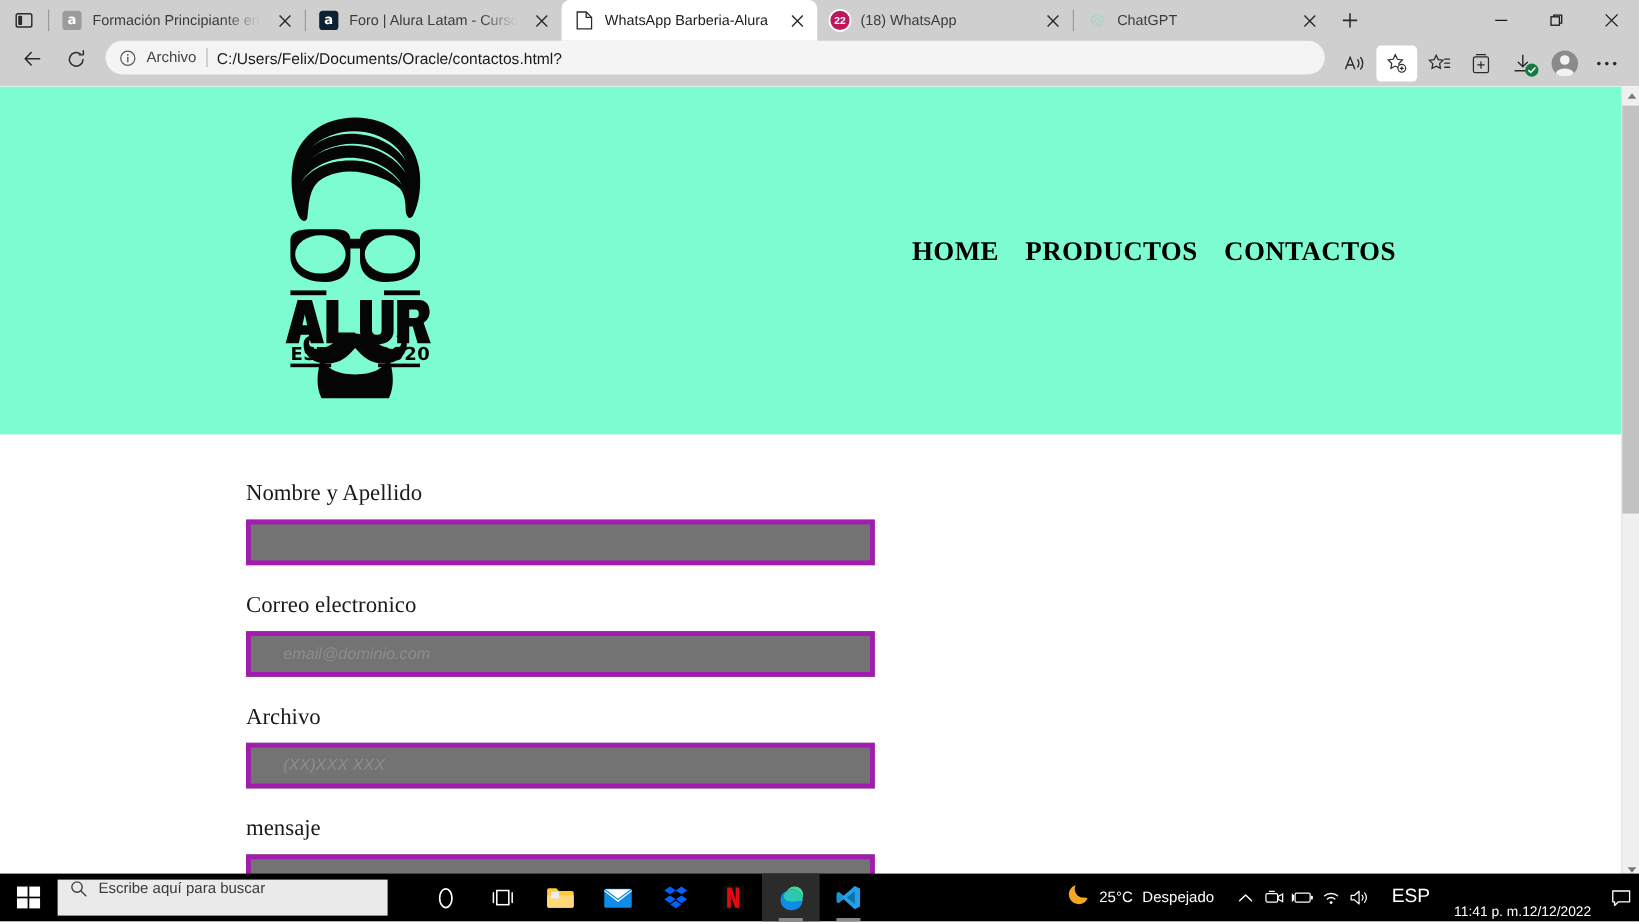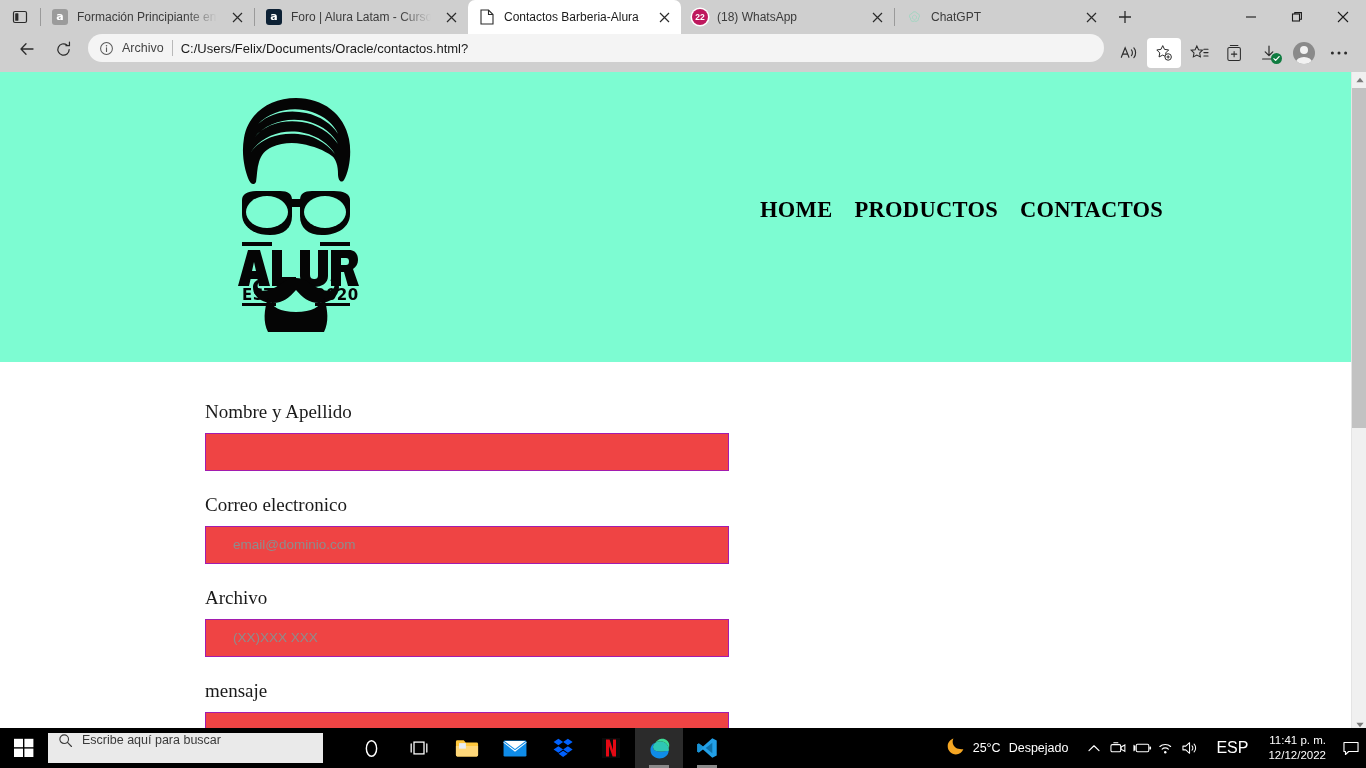--- a/index.html
+++ b/index.html
@@ -151,23 +151,23 @@
   }
 
   .form-area { padding: 40px 0 0 205px; }
   .field { margin-bottom: 24px; }
   .field label {
     display: block; font-family: "Liberation Serif", serif;
     font-size: 19px; color: #1a1a1a; margin-bottom: 10px; line-height: 1.1;
   }
   .field input[type="text"], .field textarea {
     display: block; width: 524px; height: 38px;
-    border: 1px solid #a21caf; background: #ef4444; border-radius: 0;
+    border: 4px solid #a21caf; background: #737373; border-radius: 0;
     font-family: "Liberation Sans", sans-serif; font-size: 13.5px;
-    color: #111; padding: 0 10px 0 27px; outline: none;
+    color: #111; padding: 0 10px 0 27px; outline: none; font-style: italic;
   }
   .field input.no-indent { padding-left: 10px; }
   .field textarea {
     height: 120px; padding: 8px 10px; resize: none;
   }
   .field input::placeholder, .field textarea::placeholder {
     color: #8d8d8d; font-family: "Liberation Sans", sans-serif; font-size: 13.5px;
   }
 
   
@@ -228,21 +228,21 @@
   }
   .tray-icons { display: flex; align-items: center; gap: 0; padding: 0 4px; }
   .tray-ico {
     width: 24px; height: 40px; display: flex; align-items: center; justify-content: center;
   }
   .tray-lang {
     font-size: 16px; color: #fff; padding: 0 10px; height: 40px;
     display: flex; align-items: center;
   }
   .tray-clock {
-    display: flex; flex-direction: column; align-items: flex-end; justify-content: center;
+    display: flex; flex-direction: row; align-items: flex-end; justify-content: center;
     height: 40px; padding: 0 10px; color: #fff; font-size: 11.5px; line-height: 15px;
   }
   .tray-notif {
     width: 30px; height: 40px; display: flex; align-items: center; justify-content: center;
   }
 </style>
 </head>
 <body>
 
 <div id="app">
@@ -284,21 +284,21 @@
         </span>
       </div>
 
       <div class="tab active">
         <span class="favicon">
           <svg width="14" height="16" viewBox="0 0 14 16" fill="none">
             <path d="M1 1 H8.5 L13 5.5 V15 H1 Z" stroke="#2b2b2b" stroke-width="1.1" fill="#fff"></path>
             <path d="M8.5 1 V5.5 H13" stroke="#2b2b2b" stroke-width="1.1" fill="none"></path>
           </svg>
         </span>
-        <span class="tab-title">Contactos Barberia-Alura</span>
+        <span class="tab-title">WhatsApp Barberia-Alura</span>
         <span class="tab-close">
           <svg width="11" height="11" viewBox="0 0 11 11">
               <path d="M1 1 L10 10 M10 1 L1 10" stroke="#2b2b2b" stroke-width="1.2"></path>
             </svg>
         </span>
       </div>
 
       <div class="tab inactive">
         <span class="favicon">
           <span class="fav-wa">22</span>

